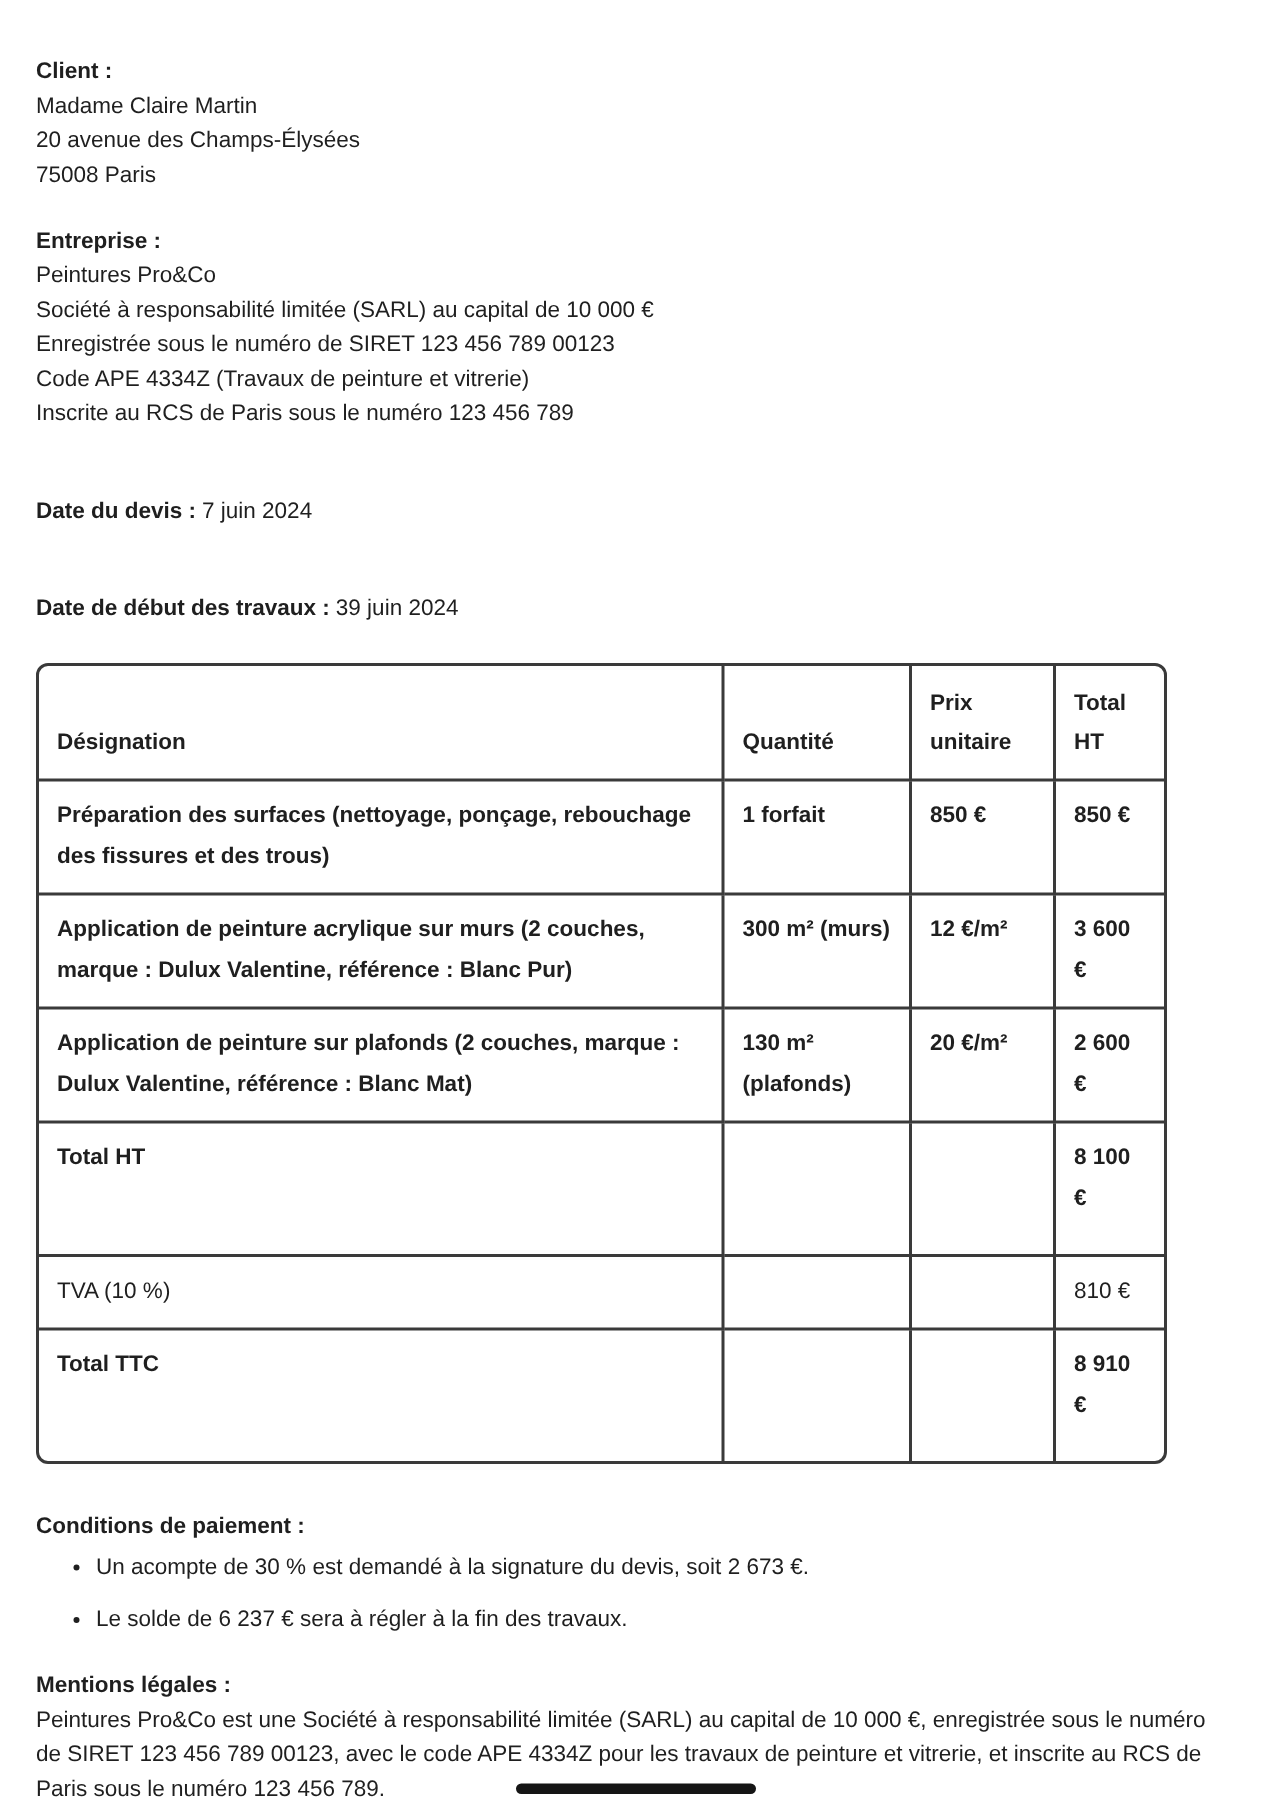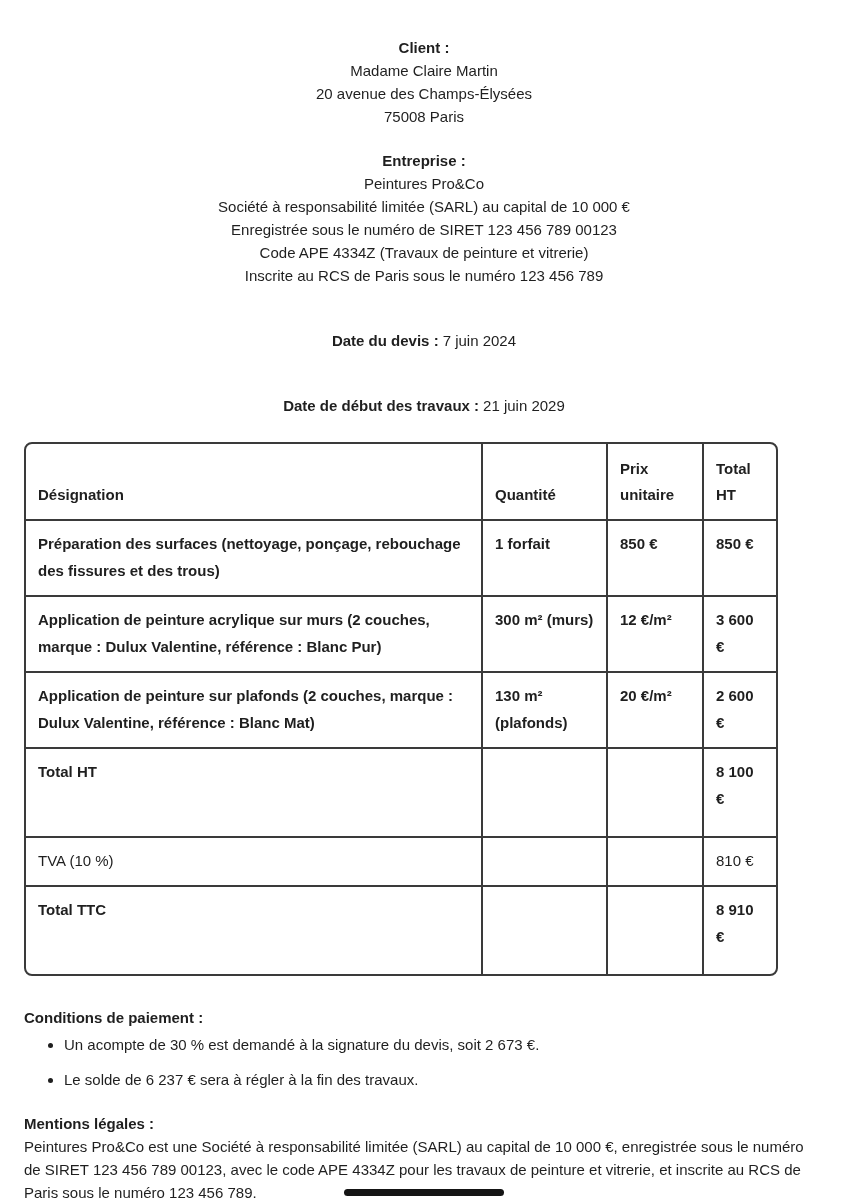--- a/index.html
+++ b/index.html
@@ -10,21 +10,21 @@
     background: #ffffff;
     color: #1f1f1f;
     font-family: "Liberation Sans", sans-serif;
     font-size: 15px;
     position: relative;
     overflow: hidden;
   }
   .content {
     padding: 36px 24px 0 24px;
   }
-  .block { margin: 0 0 21px 0; text-align: center; }
+  .block { margin: 0 0 21px 0; }
   .block .line { line-height: 23px; }
   .block .heading { font-weight: bold; line-height: 23px; }
   .date-line { line-height: 23px; margin-top: 42px; }
   .date-label { font-weight: bold; }
   .date-value { margin-left: 4px; }
 
   table.quote-table {
     width: 754px;
     border: 2px solid #3a3a3a;
     border-collapse: separate;
@@ -109,21 +109,21 @@
     <div class="line">Enregistrée sous le numéro de SIRET 123 456 789 00123</div>
     <div class="line">Code APE 4334Z (Travaux de peinture et vitrerie)</div>
     <div class="line">Inscrite au RCS de Paris sous le numéro 123 456 789</div>
   </div>
 
   <div class="block">
     <div class="date-line">
       <span class="date-label">Date du devis :</span><span class="date-value">7 juin 2024</span>
     </div>
     <div class="date-line">
-      <span class="date-label">Date de début des travaux :</span><span class="date-value">21 juin 2029</span>
+      <span class="date-label">Date de début des travaux :</span><span class="date-value">39 juin 2024</span>
     </div>
   </div>
 
   <table class="quote-table">
     <colgroup>
       <col>
       <col class="col-qty">
       <col class="col-price">
       <col class="col-total">
     </colgroup>

